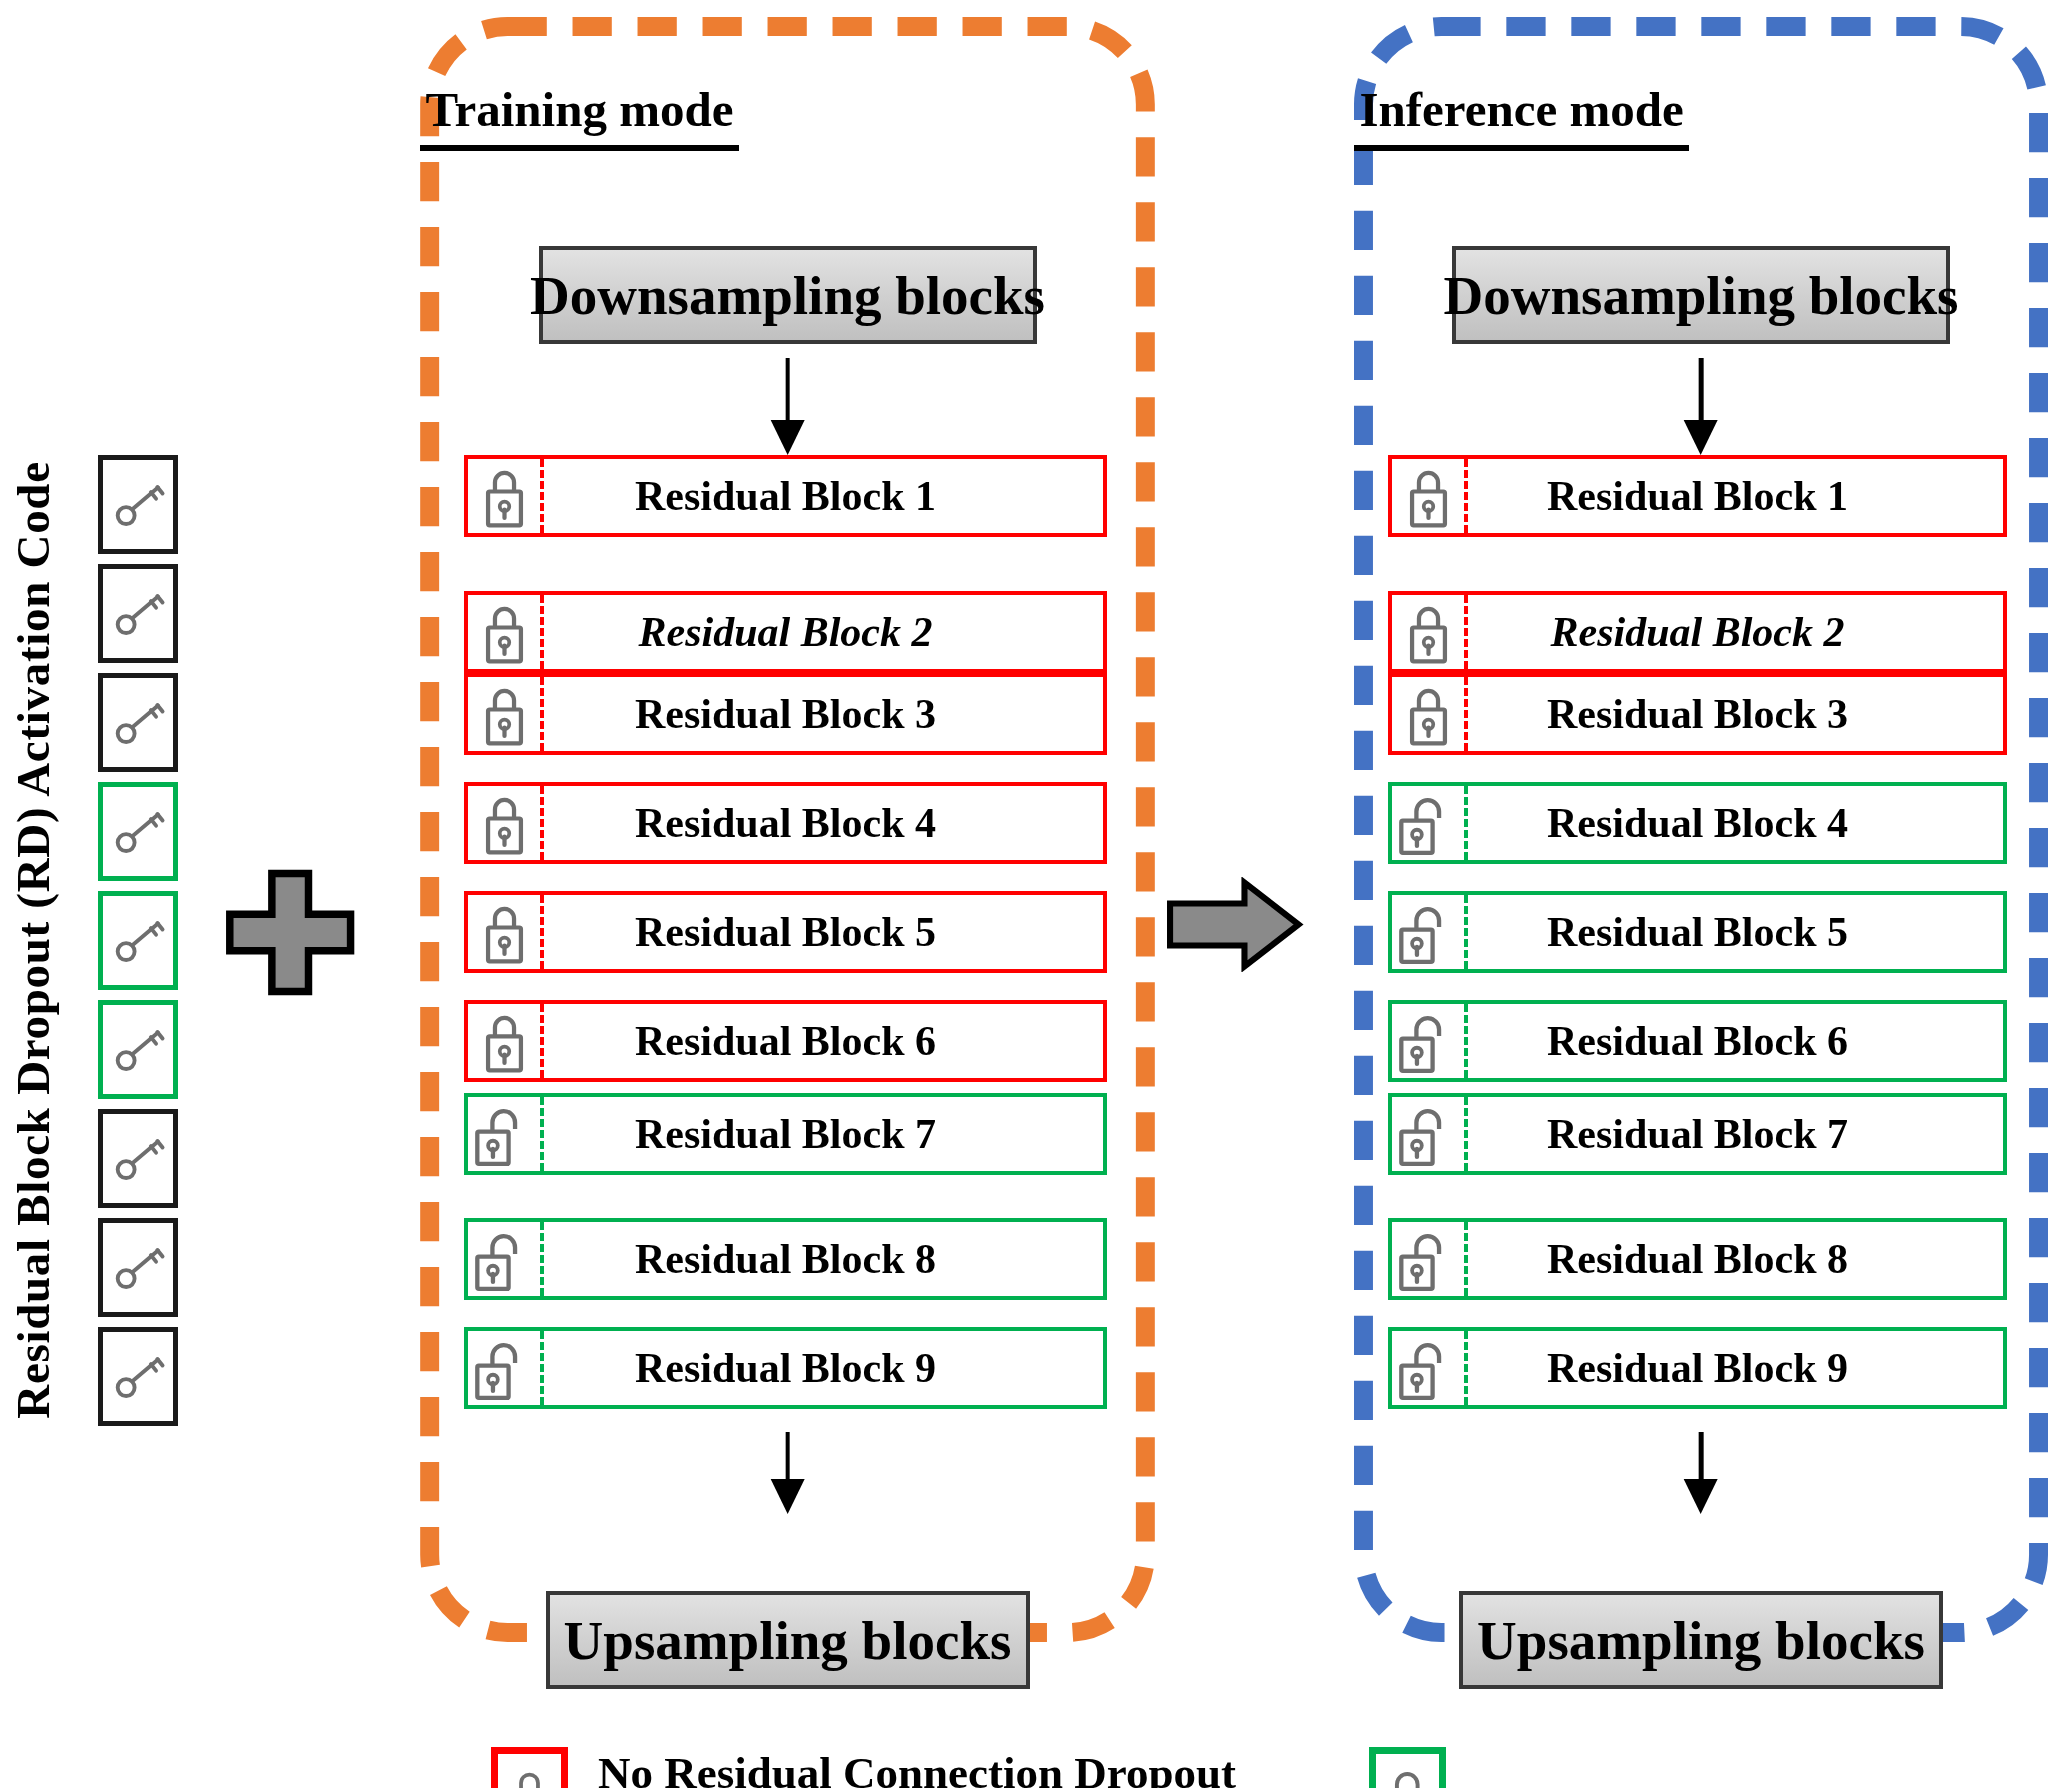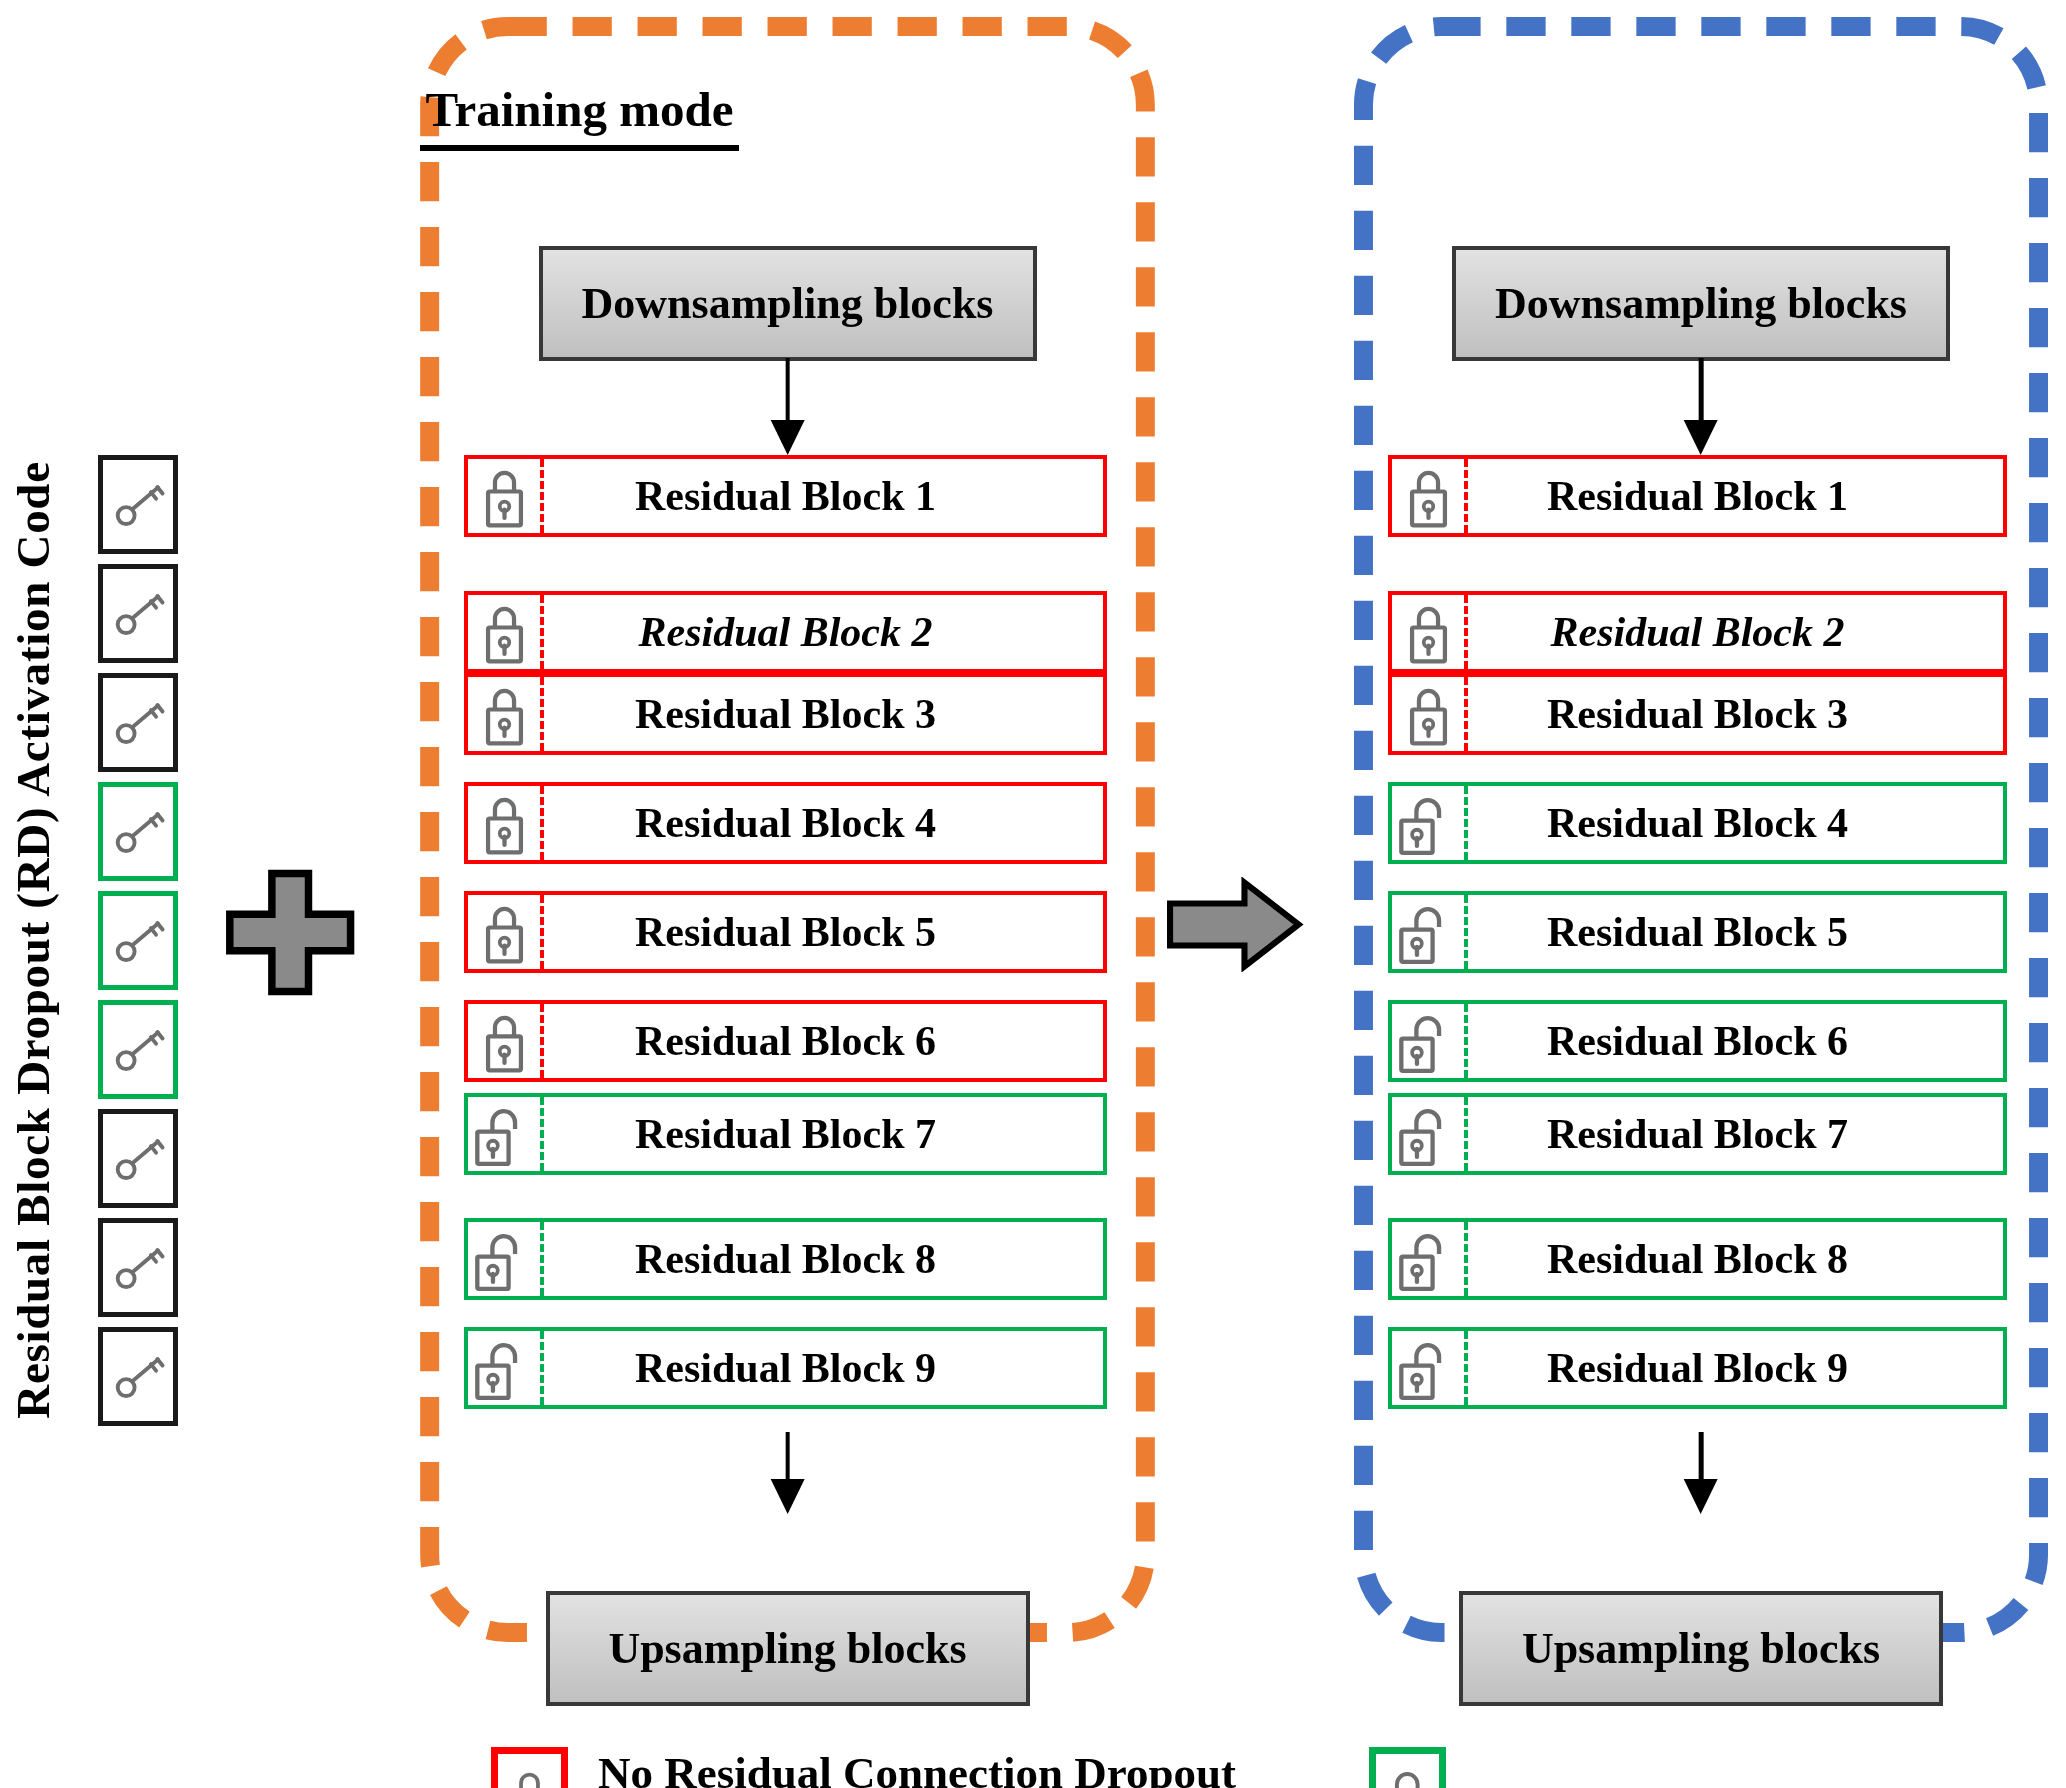--- a/index.html
+++ b/index.html
@@ -40,24 +40,24 @@
   .panel-inference .pborder rect { stroke: #4472C4; }
 
   .panel-title {
     position: absolute; top: 64px; left: 0; right: 0;
     text-align: left; font-size: 49px;
   }
   .panel-title span { display: inline-block; border-bottom: 6.8px solid #000; padding: 0 5.4px 6.8px; }
 
   .gray-box {
     position: absolute; left: 50%; transform: translateX(-50%);
-    height: 115px; border: 4.1px solid #383838;
+    height: 98px; border: 4.1px solid #383838;
     background: linear-gradient(180deg, #e2e2e2 0%, #d2d2d2 45%, #c0c0c0 100%);
     display: flex; align-items: center; justify-content: center;
-    font-size: 44px; white-space: nowrap;
+    font-size: 55px; white-space: nowrap;
   }
   .gray-box.down { top: 229px;  width: 498px; }
   .gray-box.up   { top: 1534px; width: 484px; margin-top: 40px; }
 
   
   .varrow { position: absolute; left: 50%; transform: translateX(-50%); width: 4.7px; background: #000; }
   .varrow::after {
     content: ""; position: absolute; top: 100%; left: 50%; transform: translateX(-50%);
     width: 0; height: 0; border: 17px solid transparent; border-bottom: none; border-top: 35px solid #000;
   }
@@ -277,20 +277,21 @@
     </div>
 
     <div class="varrow a2"></div>
     <div class="gray-box up">Upsampling blocks</div>
   </div>
 
   <div class="panel panel-inference">
     <svg class="pborder" width="694" height="1625" viewBox="0 0 1025 2400">
       <rect x="14" y="14" width="997" height="2372" rx="115"></rect>
     </svg>
+    <div class="panel-title"><span>Inference mode</span></div>
 
     <div class="gray-box down">Downsampling blocks</div>
     <div class="varrow a1"></div>
 
     <div class="block bt0 v-false">
       <span class="block-label">Residual Block 1</span>
       <span class="icon-cell">
           <svg class="lock-closed-svg" viewBox="0 0 78 100" width="53" height="68">
             <use href="#sym-lock-closed"></use>
           </svg>

